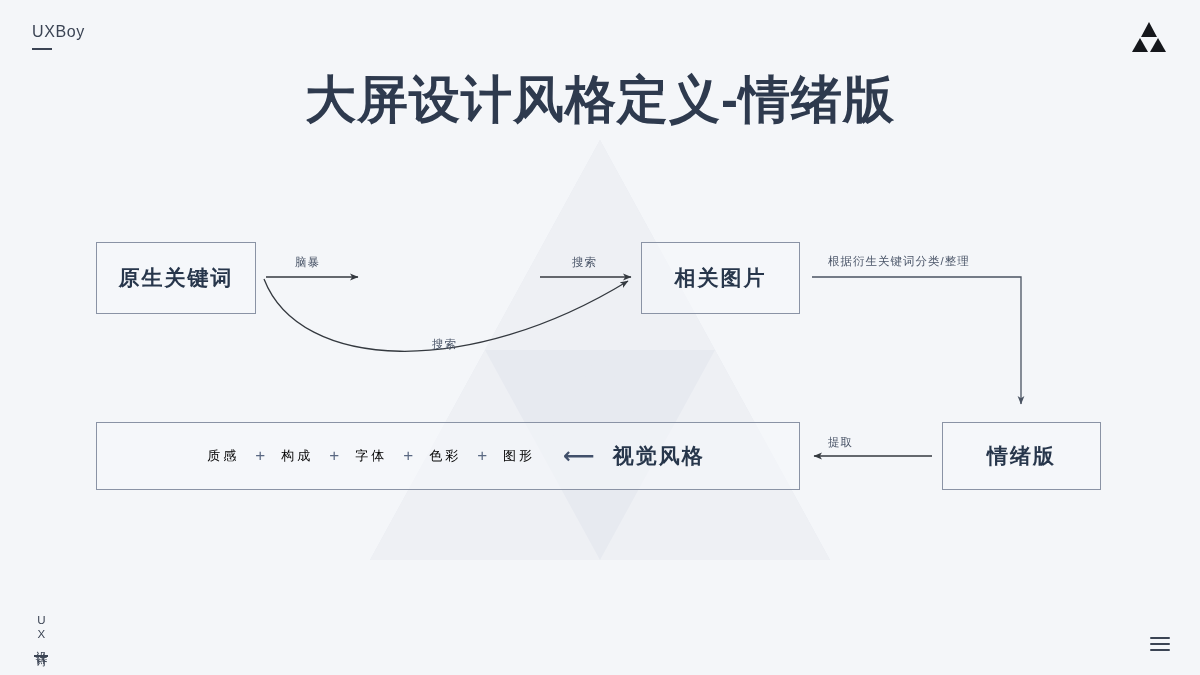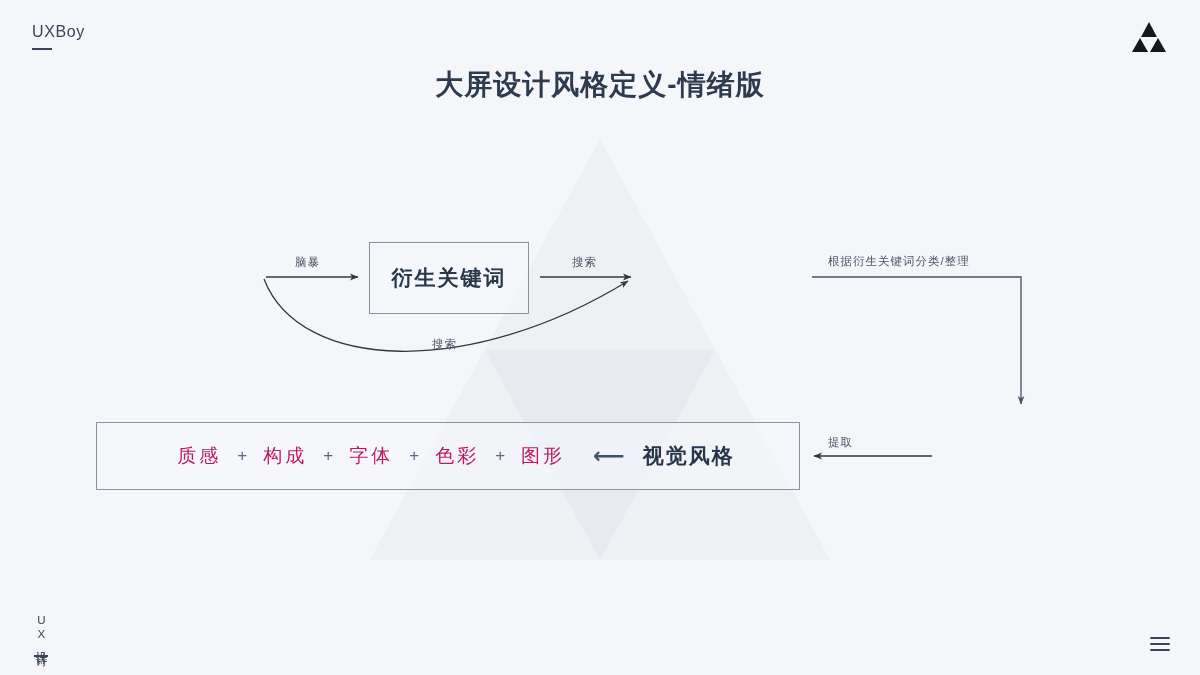--- a/index.html
+++ b/index.html
@@ -95,21 +95,21 @@
     border-radius: 1px;
   }
   #menu-icon span:last-child { margin-bottom: 0; }
 
   
   #page-title {
     position: absolute;
     left: 0; top: 66px;
     width: 1200px;
     text-align: center;
-    font-size: 28px;
+    font-size: 51px;
     font-weight: 700;
     color: #2e3a4e;
     letter-spacing: 1px;
     z-index: 3;
   }
 
   
   #diagram {
     position: absolute;
     left: 0; top: 0;
@@ -149,24 +149,24 @@
     justify-content: center;
     letter-spacing: 0;
   }
 
   .style-row {
     display: flex;
     align-items: center;
     gap: 0;
   }
   .style-term {
-    font-size: 19px;
+    font-size: 13px;
     font-weight: 400;
     letter-spacing: 3px;
-    color: #be185d;
+    color: #000000;
     padding: 0 16px;
   }
   .style-plus {
     font-size: 17px;
     color: #5a6882;
     font-weight: 400;
   }
   .style-arrow {
     font-size: 22px;
     color: #41506a;
@@ -245,26 +245,32 @@
 
     <path d="M264,279 C300,372 470,378 628,281" fill="none" stroke="#34393f" stroke-width="1.3" marker-end="url(#ah)"></path>
 
     <path d="M812,277 L1021,277 L1021,404" fill="none" stroke="#4a5362" stroke-width="1.3" marker-end="url(#ahd)"></path>
 
     <line x1="932" y1="456" x2="814" y2="456" stroke="#34393f" stroke-width="1.3" marker-end="url(#ah)"></line>
   </svg>
 
   <div id="diagram">
 
-
-    <div class="node" id="node-derived">
-      <span>衍生关键词</span>
+    <div class="node" id="node-source">
+      <span>原生关键词</span>
     </div>
 
 
+    <div class="node" id="node-images">
+      <span>相关图片</span>
+    </div>
+
+    <div class="node" id="node-mood">
+      <span>情绪版</span>
+    </div>
 
     <div class="node" id="node-style">
       <div class="style-row">
         <span class="style-term">质感</span>
         <span class="style-plus">+</span>
         <span class="style-term">构成</span>
         <span class="style-plus">+</span>
         <span class="style-term">字体</span>
         <span class="style-plus">+</span>
         <span class="style-term">色彩</span>

